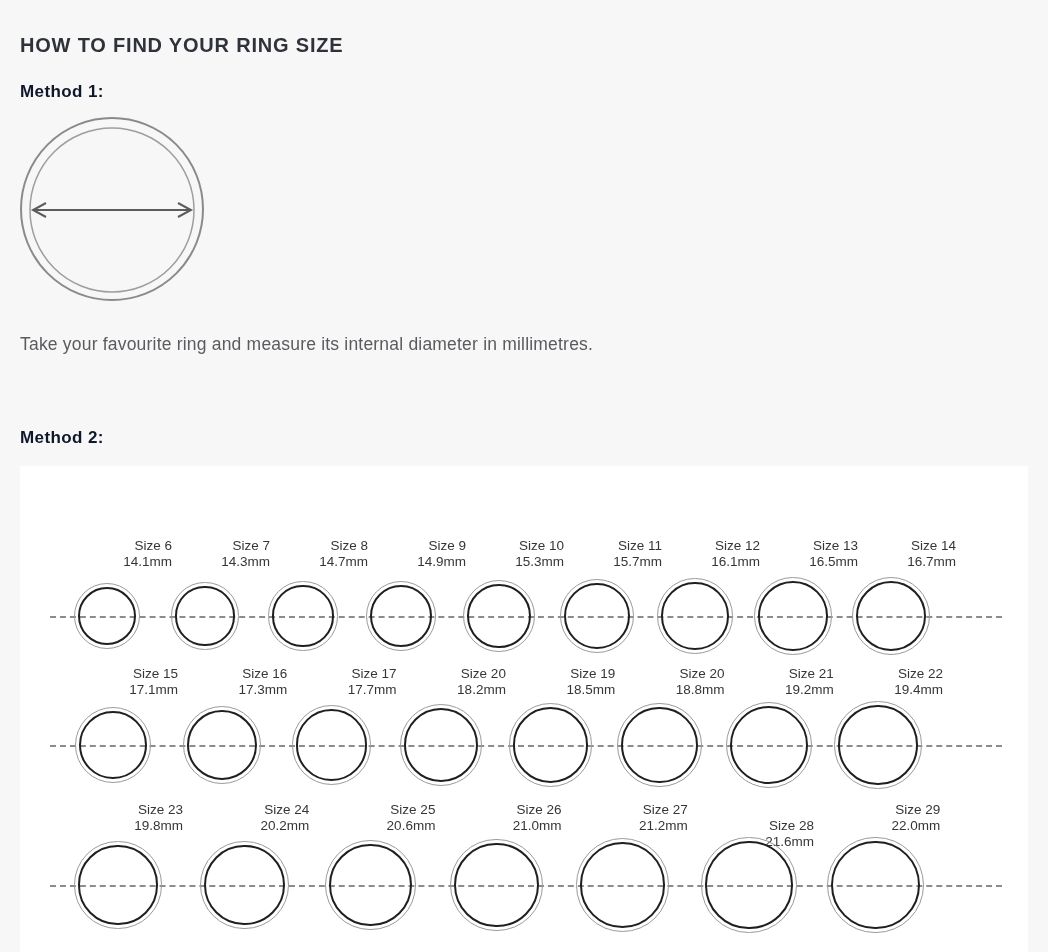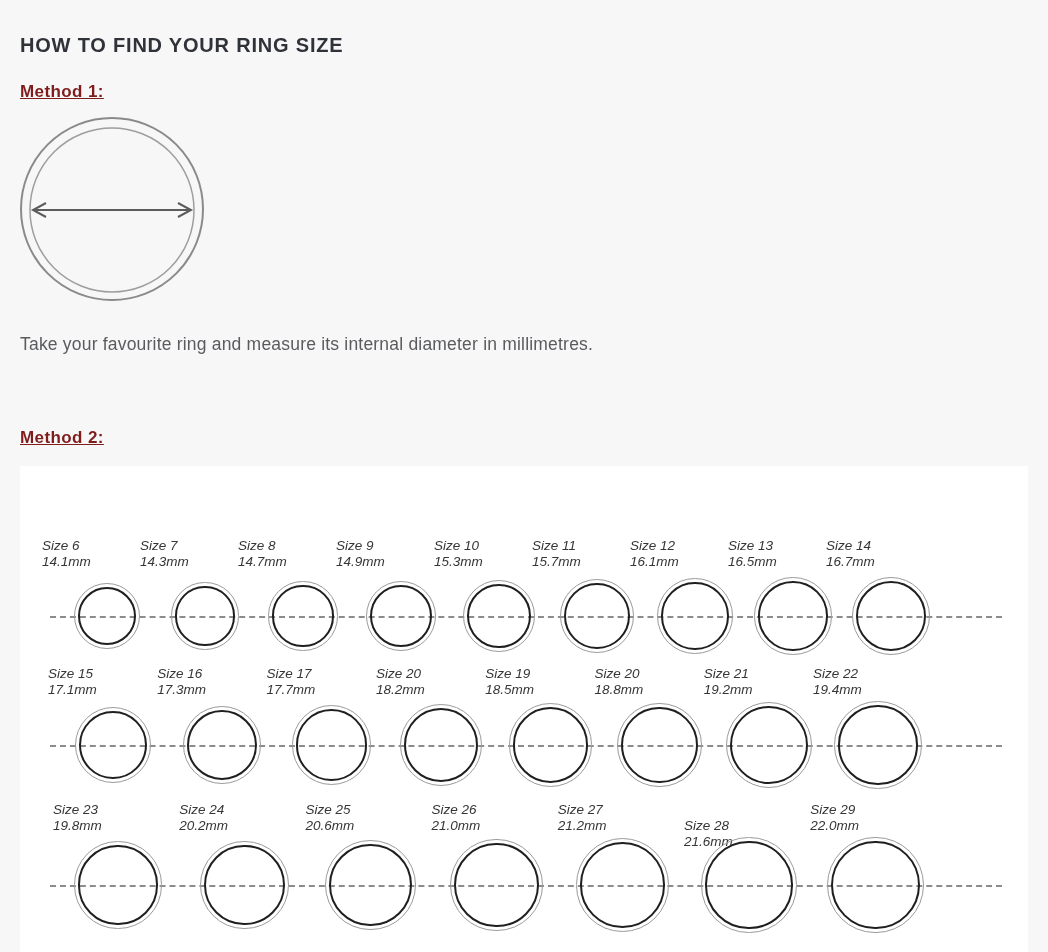--- a/index.html
+++ b/index.html
@@ -15,22 +15,21 @@
   .page-title {
     left: 20px; top: 34px;
     font-size: 20px; font-weight: bold;
     letter-spacing: 0.8px;
     color: #30323a;
   }
   .method-label {
     left: 20px;
     font-size: 17px; font-weight: bold;
     letter-spacing: 0.4px;
-    color: #7f1d1d;
-    text-decoration: underline;
+    color: #0f172a;
   }
   .method-1-label { top: 82px; }
   .method-2-label { top: 428px; }
 
   .ring-diagram { left: 18px; top: 112px; }
 
   .method-desc {
     left: 20px; top: 334px;
     font-size: 17.5px;
     letter-spacing: 0.2px;
@@ -53,25 +52,24 @@
 
   .dash-line {
     position: absolute;
     left: 30px; right: 26px;
     height: 0;
     border-top: 2px dashed #8c8c8c;
   }
   .cell-label {
     position: absolute;
     width: 130px;
-    text-align: left;
+    text-align: right;
     font-size: 13.5px;
     line-height: 16px;
     color: #363636;
-    font-style: italic;
   }
   .ring-outer {
     position: absolute;
     border: 1.5px solid #9b9b9b;
     border-radius: 50%;
     background: transparent;
   }
   .ring-inner {
     position: absolute;
     inset: 3px;

